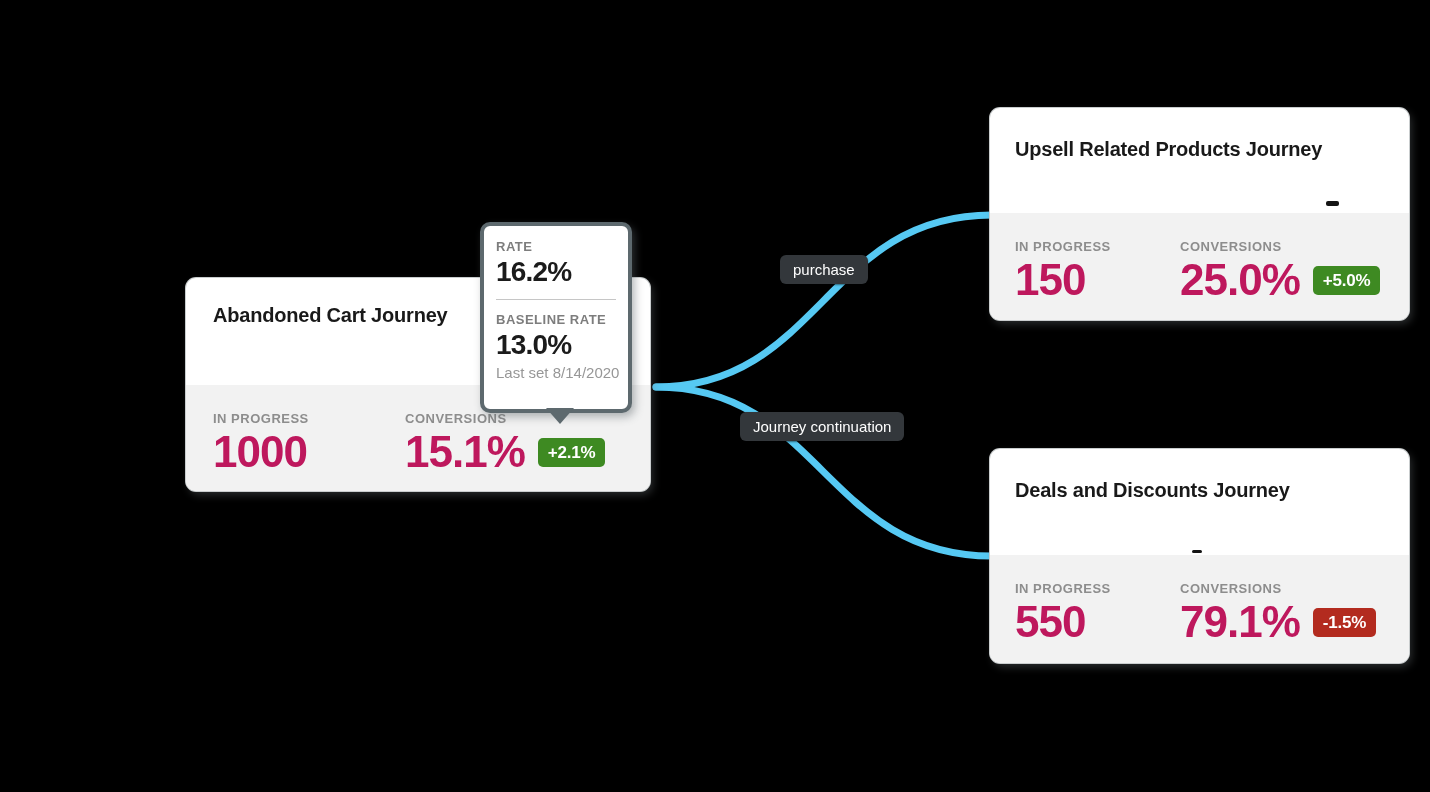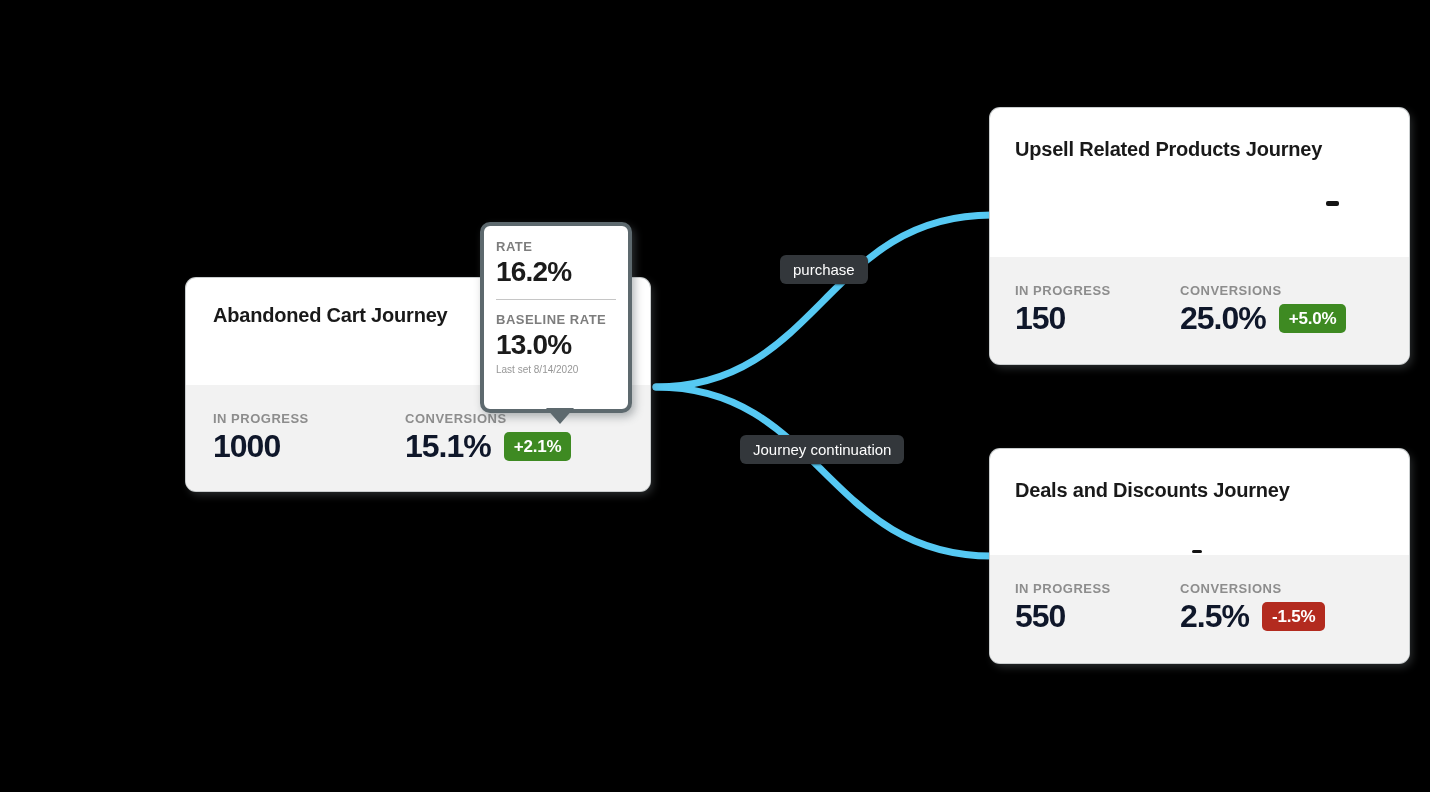--- a/index.html
+++ b/index.html
@@ -13,52 +13,52 @@
   
   .node{position:absolute;z-index:2;background:#ffffff;border-radius:10px;
         box-shadow:0 0 0 1px #c9cdce, 3px 4px 9px rgba(120,130,132,0.35);
         display:flex;flex-direction:column;overflow:hidden;}
   .node-top{flex:1;position:relative;padding:26px 21px 0 27px;}
   .node-title{font-size:20px;font-weight:700;color:#191919;letter-spacing:-0.2px;}
   .node-stats{background:#f2f2f2;display:flex;padding:26px 27px 0 27px;}
   .stat{display:flex;flex-direction:column;}
   .stat-label{font-size:13px;font-weight:700;color:#8d8d8d;letter-spacing:0.5px;margin-bottom:4px;white-space:nowrap;}
   .stat-value-row{display:flex;align-items:center;}
-  .stat-value{font-size:32px;font-weight:700;color:#0f172a;letter-spacing:-1px;line-height:1;}
+  .stat-value{font-size:44px;font-weight:700;color:#be185d;letter-spacing:-1px;line-height:1;}
   .node--abandoned .stat:first-child{width:192px;}
   .node--right .stat:first-child{width:165px;}
   .node--abandoned .node-stats{height:106px;}
   .node--upsell .node-stats{height:107px;}
   .node--deals .node-stats{height:108px;}
 
   .badge{margin-left:13px;border-radius:5px;color:#fff;font-size:17px;font-weight:700;
          padding:6px 10px;line-height:1;letter-spacing:-0.2px;}
   .badge--positive{background:#3E8A22;}
   .badge--negative{background:#B32B1F;}
 
   .dash{position:absolute;background:#141414;border-radius:2px;}
   .dash--upsell{left:336px;top:93px;width:13px;height:5px;}
   .dash--deals{left:202px;top:101px;width:10px;height:3px;}
 
   
   .chip{position:absolute;z-index:3;background:#33373B;color:#fefefe;border-radius:6px;
         font-size:15px;line-height:1;padding:7px 13px;white-space:nowrap;
         box-shadow:0 1px 2px rgba(0,0,0,0.5);}
   .chip--purchase{left:780px;top:255px;}
-  .chip--continuation{left:740px;top:435px;}
+  .chip--continuation{left:740px;top:412px;}
 
   
   .tooltip{position:absolute;left:480px;top:222px;width:152px;height:191px;z-index:5;
            background:#fff;border:4px solid #5D696E;border-radius:10px;
            padding:13px 12px 8px 12px;
            box-shadow:3px 4px 8px rgba(90,100,104,0.45);}
   .tt-label{font-size:13px;font-weight:700;color:#7d7d7d;letter-spacing:0.5px;margin-bottom:3px;white-space:nowrap;}
   .tt-value{font-size:28px;font-weight:700;color:#1b1b1b;letter-spacing:-0.8px;line-height:1.1;}
   .tt-divider{border:none;border-top:1px solid #c6c6c6;margin:11px 0 12px 0;}
-  .tt-note{font-size:10px;color:#979797;margin-top:3px;white-space:nowrap;}
+  .tt-note{font-size:15px;color:#979797;margin-top:3px;white-space:nowrap;}
   .tt-pointer{position:absolute;left:62px;top:100%;width:0;height:0;margin-top:-1px;
               border-left:14px solid transparent;border-right:14px solid transparent;
               border-top:16px solid #5D696E;}
 </style>
 </head>
 <body>
 
 <div class="canvas">
 
   <svg class="edges" width="1430" height="792">
@@ -78,21 +78,21 @@
       <div class="stat">
         <div class="stat-label">CONVERSIONS</div>
         <div class="stat-value-row">
           <div class="stat-value">15.1%</div>
           <div class="badge badge--positive">+2.1%</div>
         </div>
       </div>
     </div>
   </div>
 
-  <div class="node node--right node--upsell" style="left:990px;top:108px;width:419px;height:256px;">
+  <div class="node node--right node--upsell" style="left:990px;top:108px;width:419px;height:212px;">
     <div class="node-top" style="padding:30px 25px 0 25px;">
       <div class="node-title">Upsell Related Products Journey</div>
     </div>
     <div class="dash dash--upsell"></div>
     <div class="node-stats" style="padding:26px 25px 0 25px;">
       <div class="stat">
         <div class="stat-label">IN PROGRESS</div>
         <div class="stat-value">150</div>
       </div>
       <div class="stat">
@@ -111,21 +111,21 @@
     </div>
     <div class="dash dash--deals"></div>
     <div class="node-stats" style="padding:26px 25px 0 25px;">
       <div class="stat">
         <div class="stat-label">IN PROGRESS</div>
         <div class="stat-value">550</div>
       </div>
       <div class="stat">
         <div class="stat-label">CONVERSIONS</div>
         <div class="stat-value-row">
-          <div class="stat-value">2.5%</div>
+          <div class="stat-value">79.1%</div>
           <div class="badge badge--negative">-1.5%</div>
         </div>
       </div>
     </div>
   </div>
 
   <div class="chip chip--purchase">purchase</div>
   <div class="chip chip--continuation">Journey continuation</div>
 
   <div class="tooltip">

